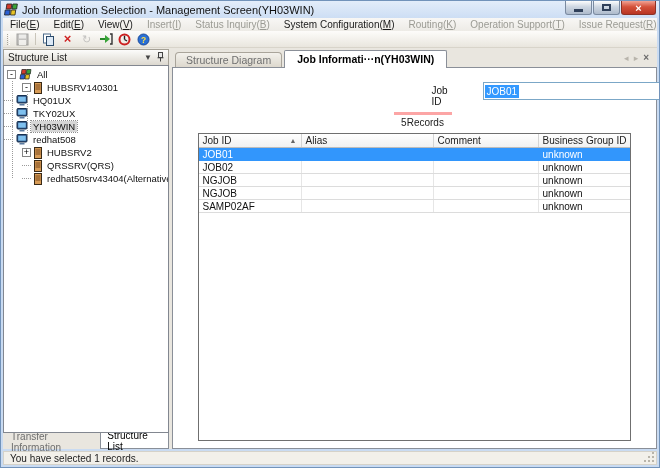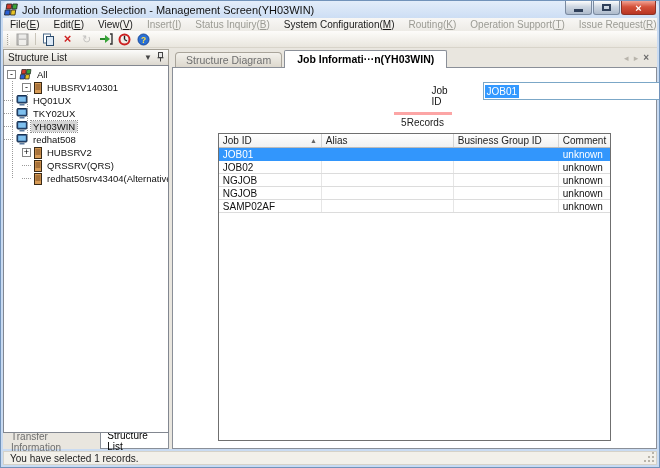--- a/index.html
+++ b/index.html
@@ -9,21 +9,20 @@
   .window{
     position:relative; width:660px; height:468px;
     border:1px solid #7293ba; background:#c9dbf2;
     display:flex; flex-direction:column; overflow:hidden;
   }
 
   
   .titlebar{
     height:17px; display:flex; align-items:center; padding:0 3px;
     background:linear-gradient(#e3edfa,#cddef4);
-    border-radius:8px;
   }
   .app-icon{ width:14px; height:13px; display:inline-flex; margin-right:4px; }
   .title-text{ font-size:11px; color:#111; white-space:nowrap; flex:1; }
   .win-controls{ display:flex; gap:1px; align-items:flex-start; height:100%; }
   .win-btn{
     width:27px; height:14px; border:1px solid #7a8aa0; border-top:none;
     border-radius:0 0 3px 3px; background:linear-gradient(#fdfdfd,#cdd6e2 45%,#aebbcc);
     display:flex; align-items:center; justify-content:center; cursor:default;
   }
   .win-btn.close{ background:linear-gradient(#f2a394,#d4513a 45%,#b83523); border-color:#8c3125; width:35px; }
@@ -429,22 +428,22 @@
         <div class="records-tab">5Records</div>
         <div class="hairline"></div>
 
         <div class="table-wrap">
           <div class="thead">
             <span class="th">
               <span>Job ID</span>
               <span class="sort">▲</span>
             </span>
             <span class="th">Alias</span>
+            <span class="th">Comment</span>
             <span class="th">Business Group ID</span>
-            <span class="th">Comment</span>
           </div>
 
           <div class="trow selected">
             <span class="td">JOB01</span>
             <span class="td"></span>
             <span class="td"></span>
             <span class="td">unknown</span>
           </div>
           <div class="trow">
             <span class="td">JOB02</span>

